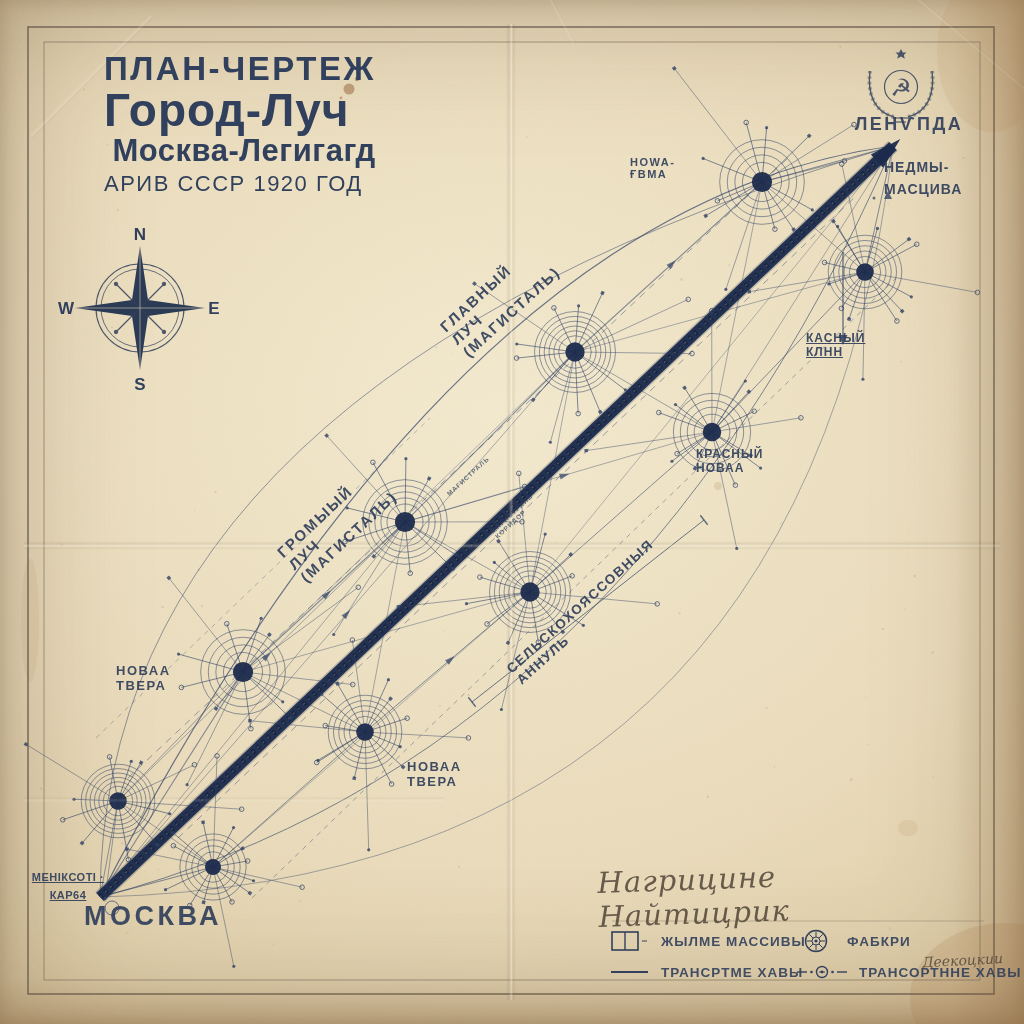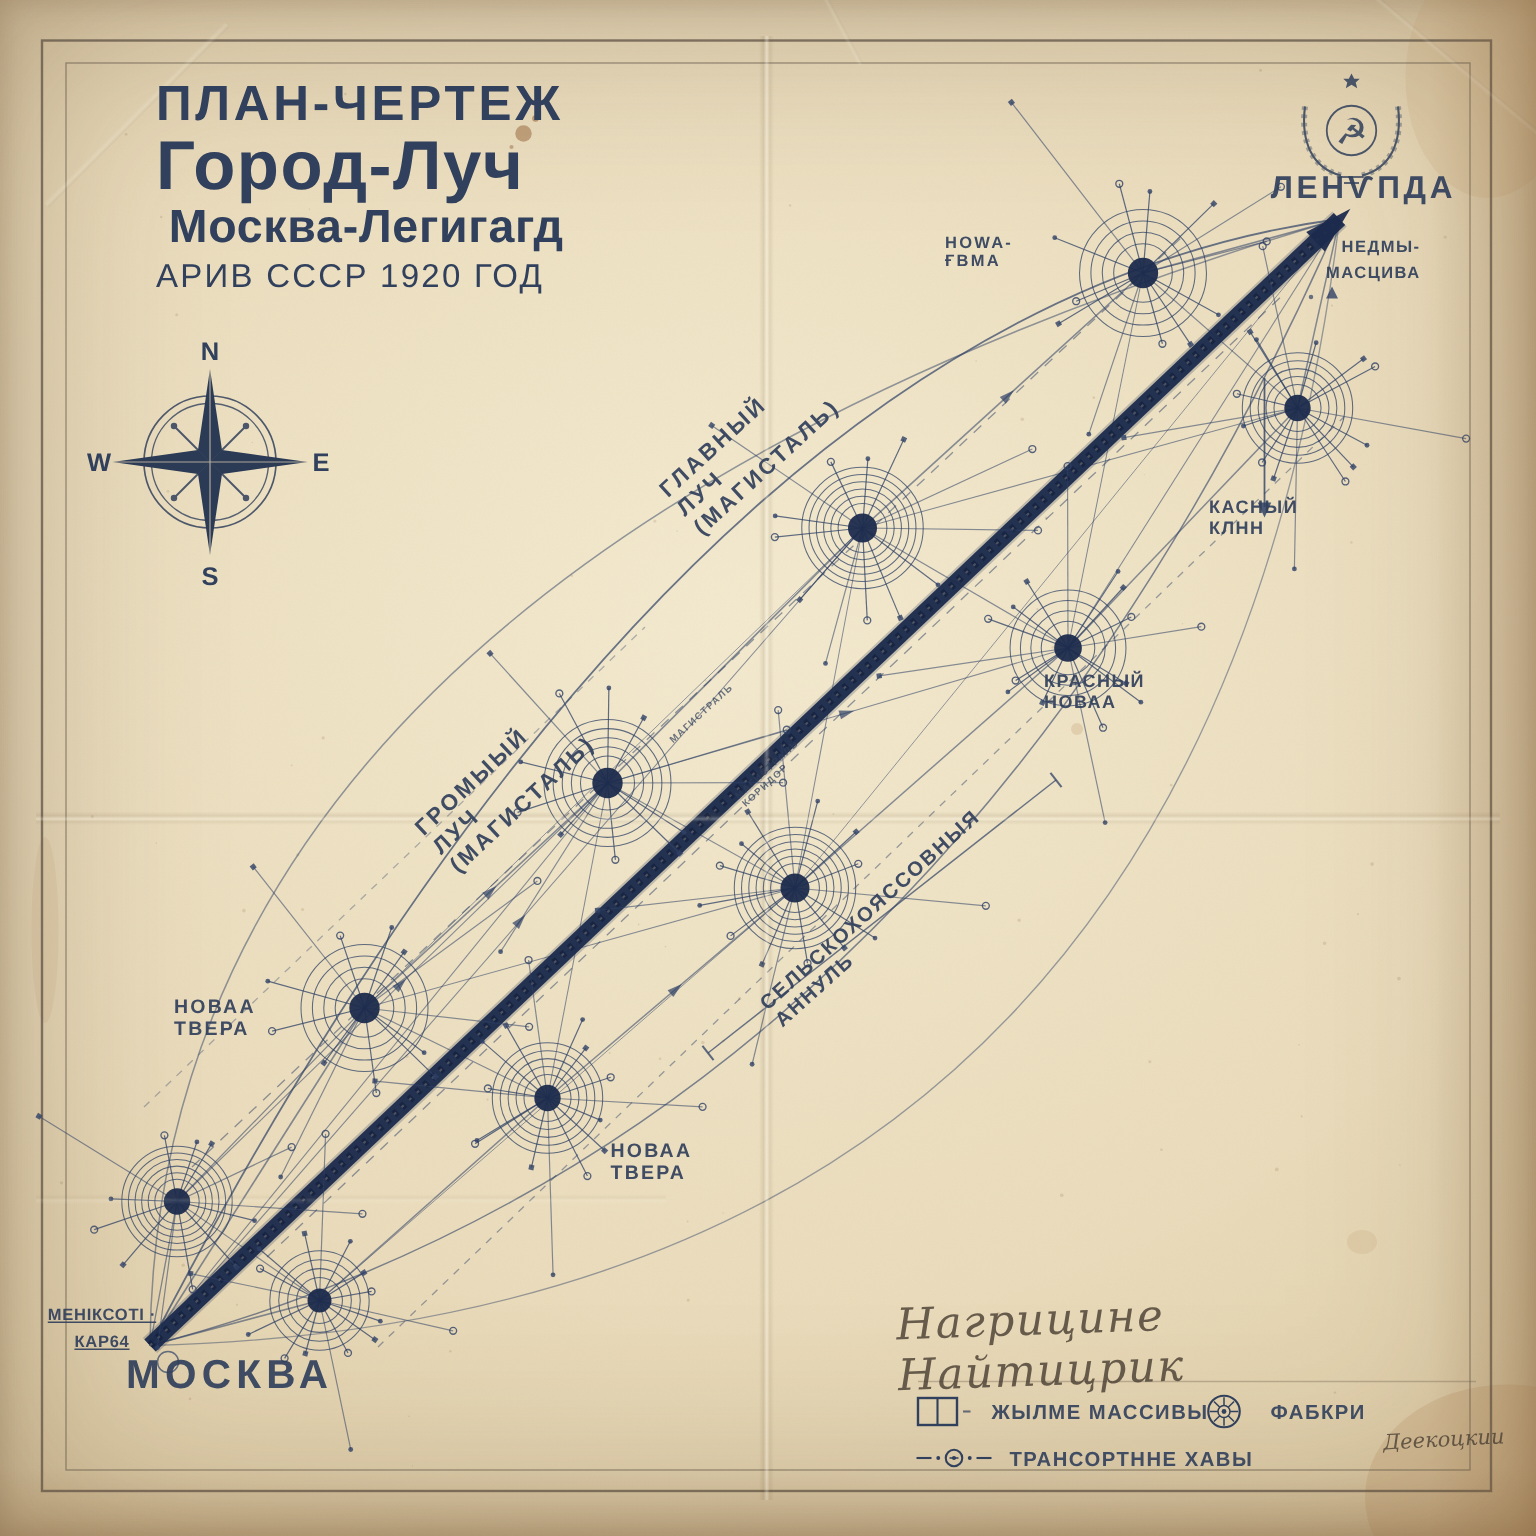--- a/index.html
+++ b/index.html
@@ -30,21 +30,21 @@
   .fold-d3{position:absolute;right:-20px;top:40px;width:150px;height:4px;transform:rotate(40deg);pointer-events:none;opacity:.5;
     background:linear-gradient(180deg,rgba(101,78,50,.14),rgba(255,252,238,.25) 50%,rgba(101,78,50,0));}
 
   .title-block{position:absolute;left:104px;top:50px;color:var(--ink);}
   .tb1{font-size:33px;font-weight:700;letter-spacing:2.5px;line-height:37px;}
   .tb2{font-size:46px;font-weight:700;letter-spacing:1px;line-height:47px;}
   .tb3{font-size:31px;font-weight:700;letter-spacing:.5px;line-height:34px;text-align:right;}
   .tb4{font-size:22px;font-weight:400;letter-spacing:1.5px;line-height:27px;margin-top:2px;}
 
   .emblem-label{position:absolute;left:844px;top:114px;width:130px;text-align:center;
-    font-size:21px;font-weight:600;letter-spacing:2.5px;color:var(--ink);opacity:.92;}
+    font-size:18px;font-weight:600;letter-spacing:2.5px;color:var(--ink);opacity:.92;}
 
   .map-label{position:absolute;color:var(--ink);font-weight:600;white-space:pre-line;opacity:.92;}
 
   .hand-note{position:absolute;left:598px;top:860px;width:340px;
     font-family:"DejaVu Serif",serif;font-style:italic;font-size:29px;
     color:var(--hand);opacity:.82;transform:rotate(-2deg);letter-spacing:1px;}
   .signature{position:absolute;left:893px;top:953px;width:110px;text-align:right;
     font-family:"DejaVu Serif",serif;font-style:italic;font-size:14px;
     color:var(--hand);opacity:.8;transform:rotate(-3deg);}
 
@@ -658,23 +658,23 @@
     <div class="tb1">ПЛАН-ЧЕРТЕЖ</div>
     <div class="tb2">Город-Луч</div>
     <div class="tb3">Москва-Легигагд</div>
     <div class="tb4">АРИВ СССР 1920 ГОД</div>
   </div>
 
   <div class="emblem-label">ЛЕНѴПДА</div>
 
   <div id="labels-host" class="layer">
       <div class="map-label" style="font-size: 11px; letter-spacing: 1.5px; left: 630px; top: 156px;">HOWA-ҒВМА</div>
-      <div class="map-label" style="font-size: 11px; letter-spacing: 1px; line-height: 1.55; left: 884px; top: 157px; text-align: right;">НЕДМЫ-
+      <div class="map-label" style="font-size: 14px; letter-spacing: 1px; line-height: 1.55; left: 884px; top: 157px;">НЕДМЫ-
 МАСЦИВА</div>
-      <div class="map-label" style="font-size: 12px; letter-spacing: 1px; left: 806px; top: 331px;">КАСНЫЙ КЛНН</div>
+      <div class="map-label" style="font-size: 12px; letter-spacing: 1px; left: 806px; top: 331px; text-decoration: underline;">КАСНЫЙ КЛНН</div>
       <div class="map-label" style="font-size: 12px; letter-spacing: 1px; left: 696px; top: 447px;">КРАСНЫЙ НОВАА</div>
       <div class="map-label" style="font-size: 13px; letter-spacing: 1.5px; left: 116px; top: 663px;">НОВАА ТВЕРА</div>
       <div class="map-label" style="font-size: 13px; letter-spacing: 1.5px; left: 407px; top: 759px;">НОВАА ТВЕРА</div>
       <div class="map-label" style="font-size: 11px; letter-spacing: 0.5px; line-height: 1.6; width: 80px; text-align: center; left: 28px; top: 869px; text-decoration: underline;">МЕНІКСОТІ ·
 КАР64</div>
       <div class="map-label" style="font-size: 15px; letter-spacing: 2px; left: 500px; top: 299px; transform: translate(-50%, -50%) rotate(-42.5deg);">ГЛАВНЫЙ ЛУЧ (МАГИСТАЛЬ)</div>
       <div class="map-label" style="font-size: 15px; letter-spacing: 2px; left: 337px; top: 524px; transform: translate(-50%, -50%) rotate(-43deg);">ГРОМЫЫЙ ЛУЧ (МАГИСТАЛЬ)</div>
       <div class="map-label" style="font-size: 13.5px; letter-spacing: 1.5px; left: 585px; top: 612px; transform: translate(-50%, -50%) rotate(-42deg);">СЕЛЬСКОХОЯССОВНЫЯ АННУЛЬ</div>
       <div class="map-label" style="font-size: 6.5px; letter-spacing: 1px; opacity: 0.7; left: 468px; top: 476px; transform: translate(-50%, -50%) rotate(-42.5deg);">МАГИСТРАЛЬ</div>
       <div class="map-label" style="font-size: 6.5px; letter-spacing: 1px; opacity: 0.7; left: 514px; top: 516px; transform: translate(-50%, -50%) rotate(-42.5deg);">МАГИСТРАЛЬ КОРИДОР</div>
@@ -707,20 +707,26 @@
               <line x1="22.8" y1="14.8" x2="26.7" y2="18.7"></line>
             <line x1="26.7" y1="5.3" x2="22.8" y2="9.2"></line>
               <line x1="17.2" y1="14.8" x2="13.3" y2="18.7"></line>
           </g>
           <circle cx="20" cy="12" r="1.6" fill="#31405c" stroke="none"></circle>
         </g>
       </svg>
       <span class="legend-label">ФАБКРИ</span>
     </div>
     <div class="legend-item">
+      <svg width="40" height="24" viewBox="0 0 40 24">
+        <line x1="1" y1="12" x2="38" y2="12" stroke="#31405c" stroke-width="2"></line>
+      </svg>
+      <span class="legend-label">ТРАНСРТМЕ ХАВЫ</span>
+    </div>
+    <div class="legend-item">
       <svg width="52" height="24" viewBox="0 0 52 24">
         <g stroke="#31405c" fill="none" stroke-width="1.4">
           <line x1="1" y1="12" x2="11" y2="12"></line>
           <circle cx="15.5" cy="12" r="1.3" fill="#31405c" stroke="none"></circle>
           <circle cx="26" cy="12" r="5.5"></circle>
           <line x1="23" y1="12" x2="29" y2="12" stroke-width="1"></line>
           <circle cx="26" cy="12" r="1.4" fill="#31405c" stroke="none"></circle>
           <circle cx="36.5" cy="12" r="1.3" fill="#31405c" stroke="none"></circle>
           <line x1="41" y1="12" x2="51" y2="12"></line>
         </g>

